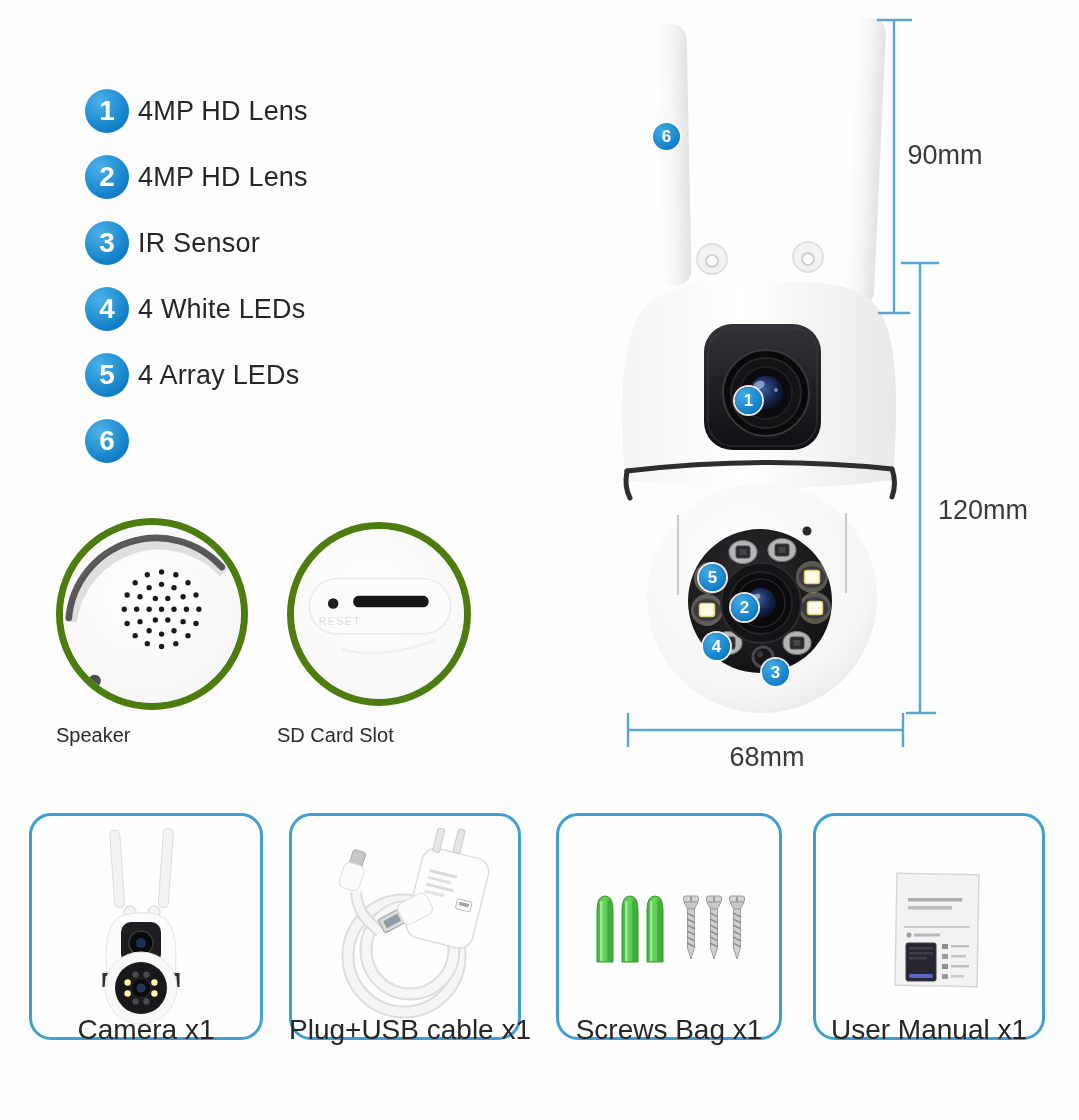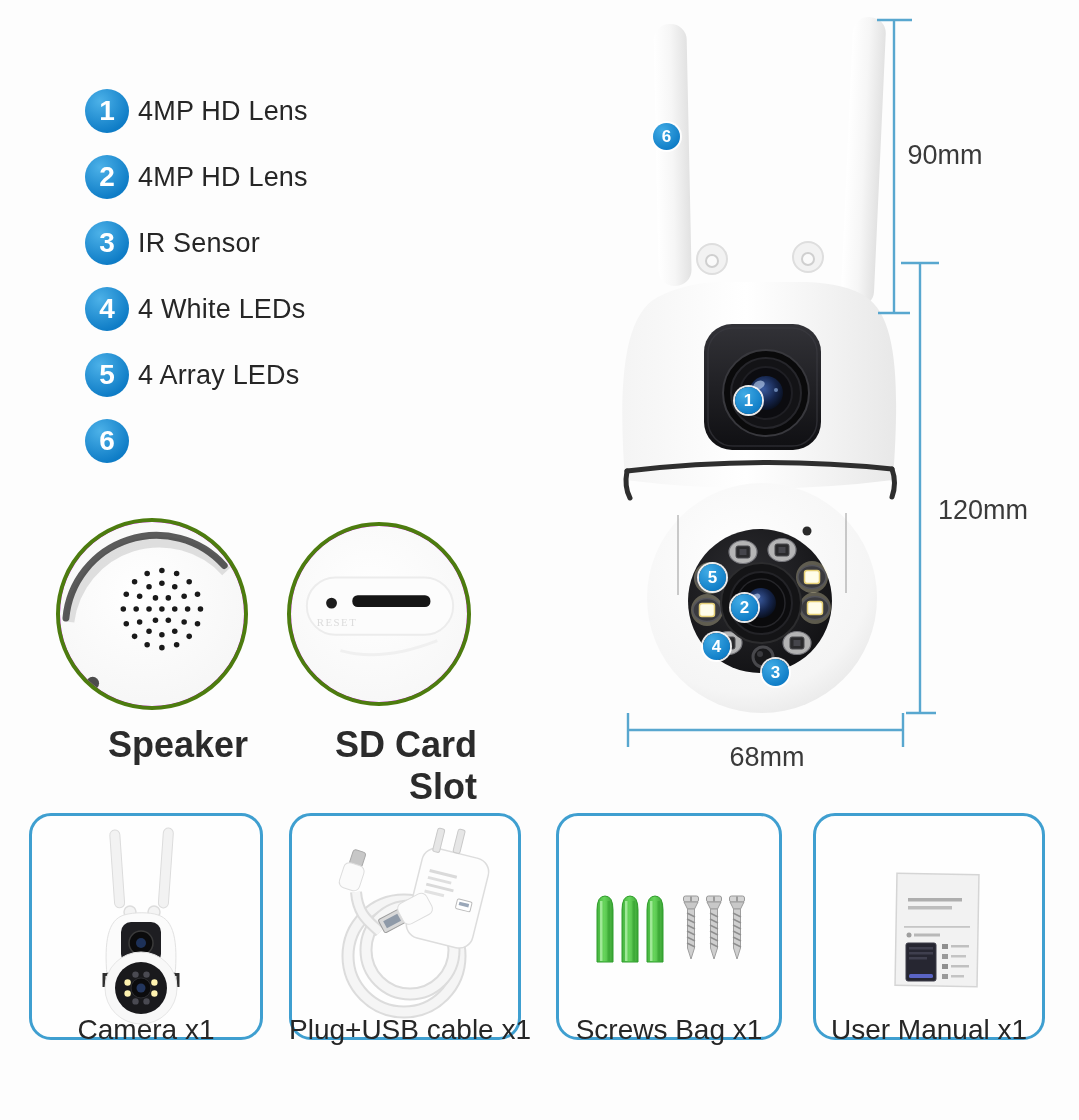--- a/index.html
+++ b/index.html
@@ -21,23 +21,23 @@
   .callout-badge{
     position:absolute;width:27px;height:27px;border-radius:50%;
     background:radial-gradient(circle at 34% 28%,#41abe5,#0e7cc6 76%);
     color:#fff;font-size:17px;font-weight:700;
     display:flex;align-items:center;justify-content:center;
     box-shadow:0 0 0 2px rgba(255,255,255,.9);
   }
   .camera-svg{position:absolute;left:600px;top:0;width:479px;height:770px;}
   .dim-label{position:absolute;font-size:27px;color:#3a3a3a;text-align:center;white-space:nowrap;}
   
-  .photo-circle{position:absolute;border-radius:50%;border:4px solid #4d7c0f;overflow:hidden;background:#d946ef;box-sizing:border-box;font-family:Liberation Serif, serif;}
+  .photo-circle{position:absolute;border-radius:50%;border:7px solid #4d7c0f;overflow:hidden;background:#e5e5e5;box-sizing:border-box;}
   .photo-circle svg{display:block;width:100%;height:100%;}
-  .detail-label{position:absolute;font-size:36px;color:#2b2b2b;text-align:right;font-weight:bold;}
+  .detail-label{position:absolute;font-size:20px;color:#2b2b2b;text-align:left;}
   
   .pkg-box{
     position:absolute;top:813px;height:227px;box-sizing:border-box;
     border:3px solid #3f9fd0;border-radius:22px;background:#fefefe;
   }
   .pkg-box svg{display:block;width:100%;height:100%;}
   .pkg-label{position:absolute;top:1014px;font-size:28px;color:#262626;text-align:center;white-space:nowrap;}
 </style>
 </head>
 <body>

